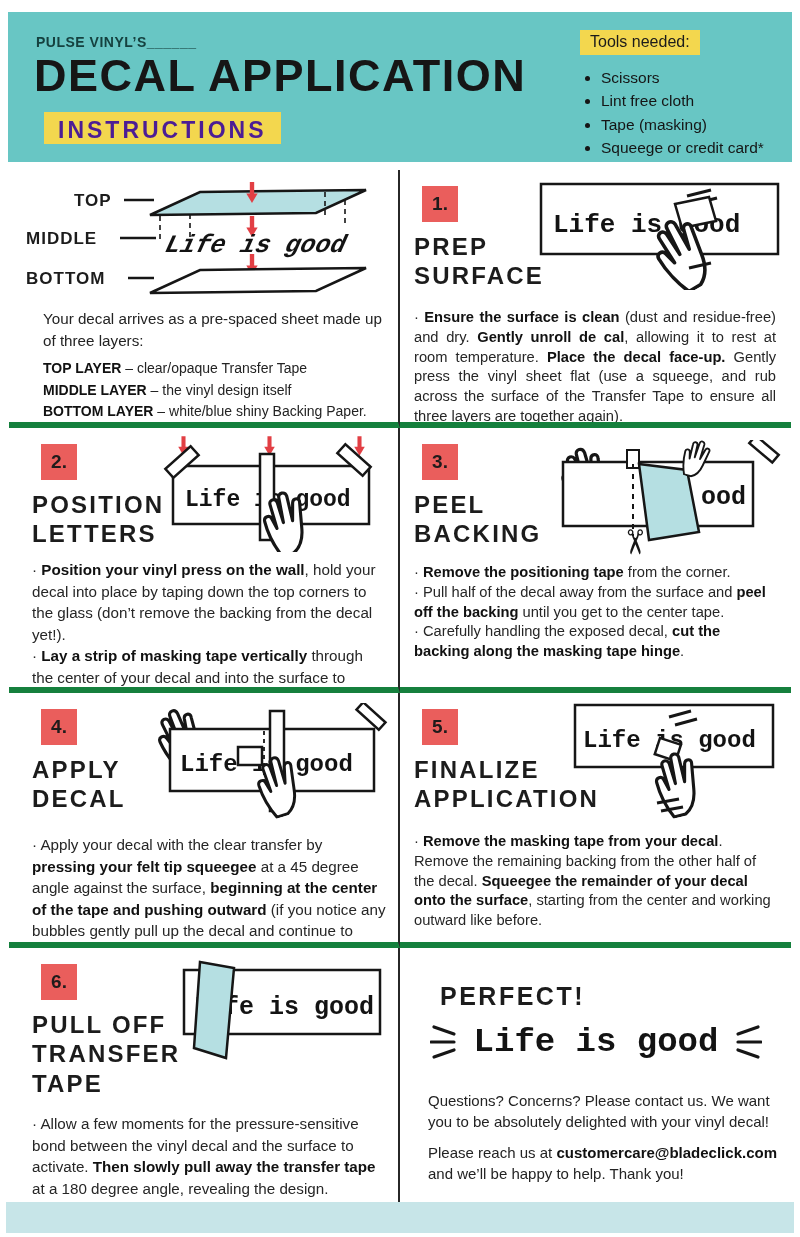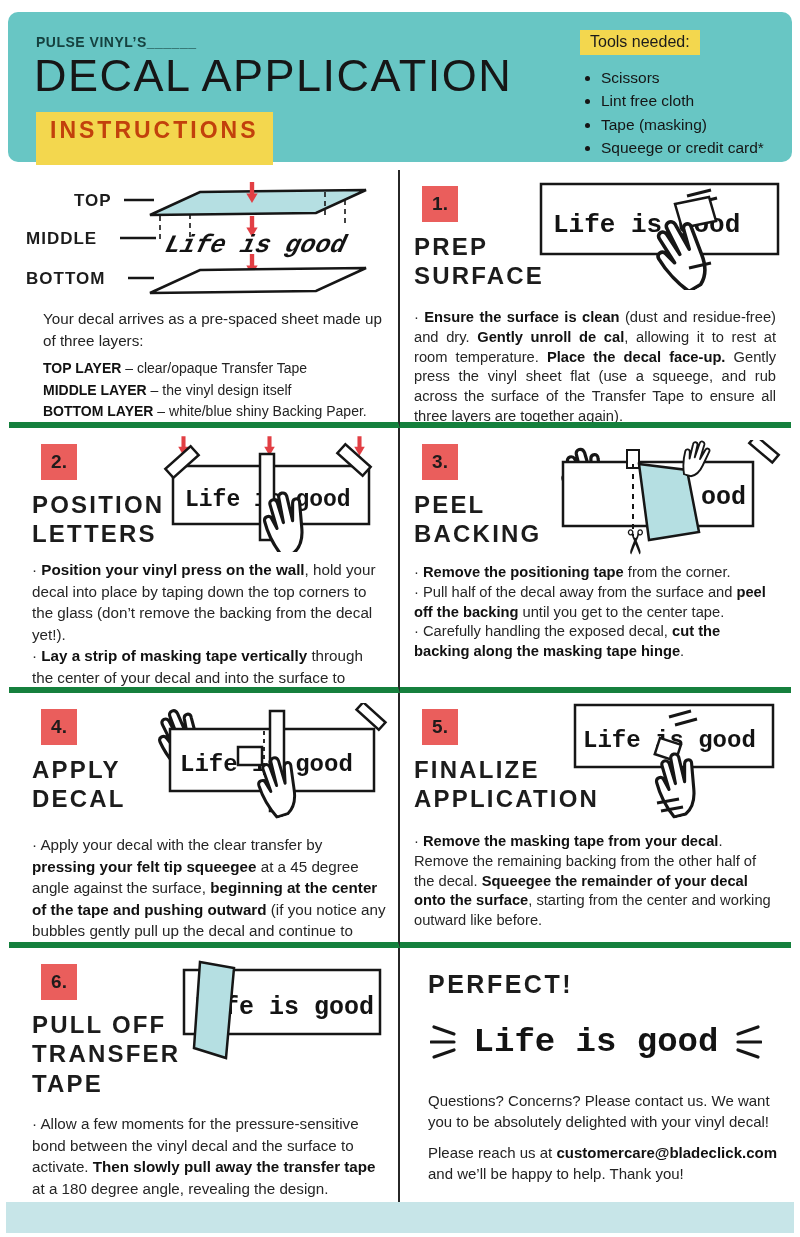--- a/index.html
+++ b/index.html
@@ -1,26 +1,26 @@
 <!DOCTYPE html>
 <html><head>
 <meta charset="utf-8">
 <style>
   html,body{margin:0;padding:0;background:#ffffff;}
   .page{position:relative;width:800px;height:1237px;background:#fff;overflow:hidden;
         font-family:"Liberation Sans",sans-serif;color:#232323;}
 
   
-  .hdr{position:absolute;left:8px;top:12px;width:784px;height:150px;background:#68c6c4;border-radius:10px;}
+  .hdr{position:absolute;left:8px;top:12px;width:784px;height:150px;background:#68c6c4;}
   .brand{position:absolute;left:28px;top:22px;font-size:14px;font-weight:bold;
          letter-spacing:.5px;color:#15413f;}
-  .title{position:absolute;left:26px;top:38px;margin:0;font-size:45px;font-weight:normal;
+  .title{position:absolute;left:26px;top:38px;margin:0;font-size:45px;font-weight:bold;
          letter-spacing:1.5px;color:#161616;white-space:nowrap;}
-  .subtitle{position:absolute;left:28px;top:100px;background:#f3d74e;color:#c2410c;
-            padding:5px 14px 21px;font-size:23px;font-weight:bold;letter-spacing:3px;}
+  .subtitle{position:absolute;left:36px;top:100px;background:#f3d74e;color:#4c1d95;
+            padding:5px 14px 0;font-size:23px;font-weight:bold;letter-spacing:3px;}
   .tools{position:absolute;left:572px;top:18px;width:205px;}
   .tools-label{display:inline-block;background:#f3d74e;color:#1b1b1b;
                padding:3px 10px 4px;font-size:16px;}
   .tools ul{margin:11px 0 0 4px;padding-left:17px;font-size:15.5px;line-height:1.5;color:#151515;}
 
   
   .grid{position:absolute;left:9px;top:170px;width:782px;display:grid;
         grid-template-columns:391px 391px;grid-template-rows:258px 265px 255px 254px;}
   .cell{position:relative;box-sizing:border-box;overflow:hidden;background:#fff;}
   .cl{border-right:2px solid #272727;}
@@ -44,21 +44,21 @@
 
   
   .intro-desc{position:absolute;left:34px;top:138px;width:350px;
               font-size:15.2px;line-height:21.5px;margin:0;}
   .intro-layers{position:absolute;left:34px;top:188px;width:352px;
                 font-size:14px;line-height:21.5px;}
   .intro-layers p{margin:0;}
   .intro-layers b{font-weight:bold;color:#111;}
 
   
-  .perfect-title{position:absolute;left:28px;top:22px;margin:0;font-size:25px;
+  .perfect-title{position:absolute;left:28px;top:22px;margin:12px;font-size:25px;
                  font-weight:bold;letter-spacing:2.5px;color:#1c1c1c;}
   .perfect-decal{position:absolute;left:14px;top:62px;width:364px;height:64px;
                  display:flex;align-items:center;justify-content:center;gap:14px;}
   .perfect-text{font-family:"Liberation Mono",monospace;font-weight:bold;
                 font-size:34px;color:#131313;white-space:nowrap;}
   .perfect-p{position:absolute;left:28px;width:352px;font-size:15px;
              line-height:20.5px;margin:0;}
   .perfect-p b{font-weight:bold;color:#111;}
 
   

